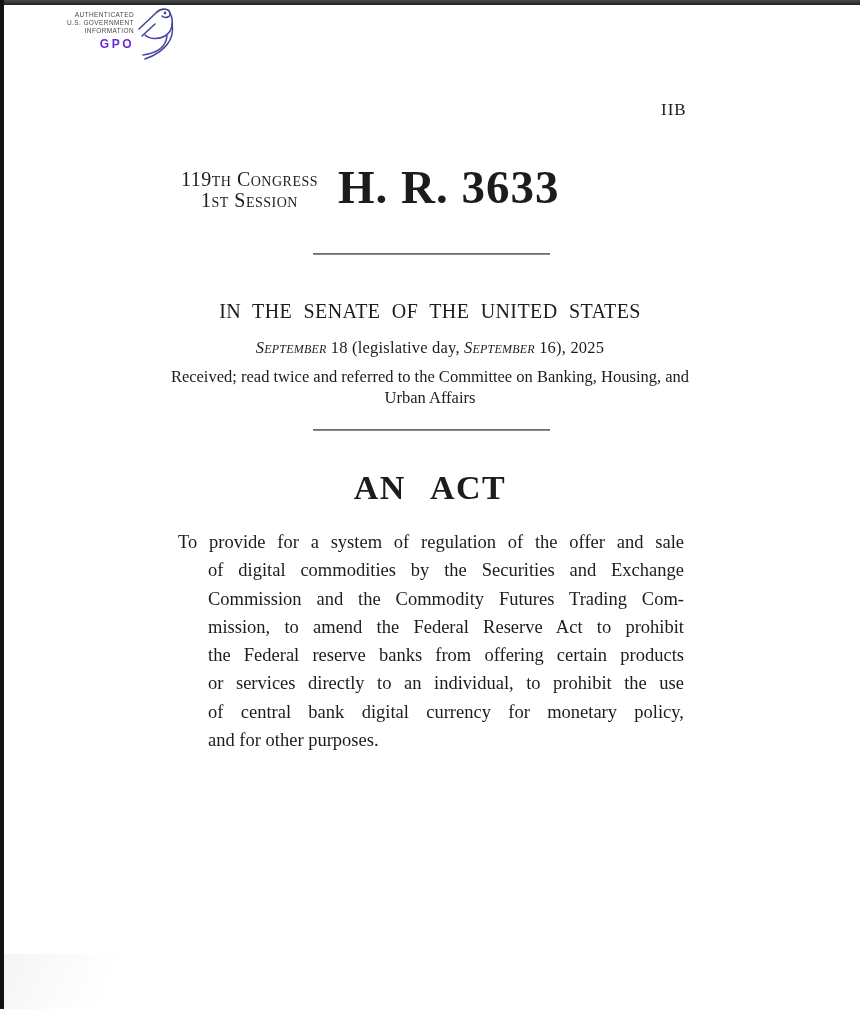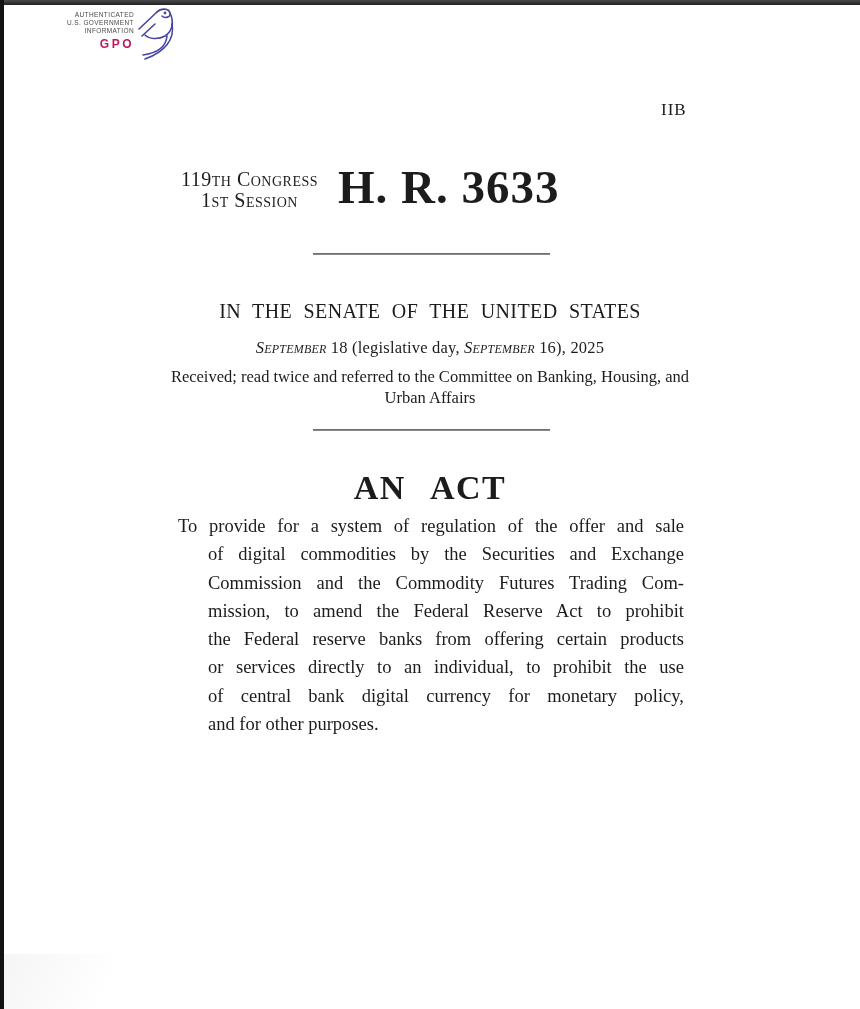--- a/index.html
+++ b/index.html
@@ -56,21 +56,21 @@
     line-height: 8px;
     letter-spacing: .4px;
     color: #4a4a4a;
     padding-top: 4px;
   }
   .gpo-acronym {
     margin-top: 3px;
     font-size: 12px;
     line-height: 12px;
     letter-spacing: 2.5px;
-    color: #be185d;
+    color: #6d28d9;
     font-weight: bold;
   }
   .gpo-eagle {
     margin-left: 2px;
   }
 
   
   .corner-label {
     position: absolute;
     top: 100px; left: 661px;
@@ -136,21 +136,21 @@
     top: 469px;
     font-size: 34px;
     font-weight: bold;
     letter-spacing: 1.5px;
     word-spacing: 16px;
     white-space: nowrap;
   }
 
   .act-paragraph {
     position: absolute;
-    top: 512px;
+    top: 528px;
     left: 178px;
     width: 506px;
     font-size: 18.5px;
     line-height: 28.3px;
   }
   .pline {
     padding-left: 30px;
     text-align: justify;
     text-align-last: justify;
   }

